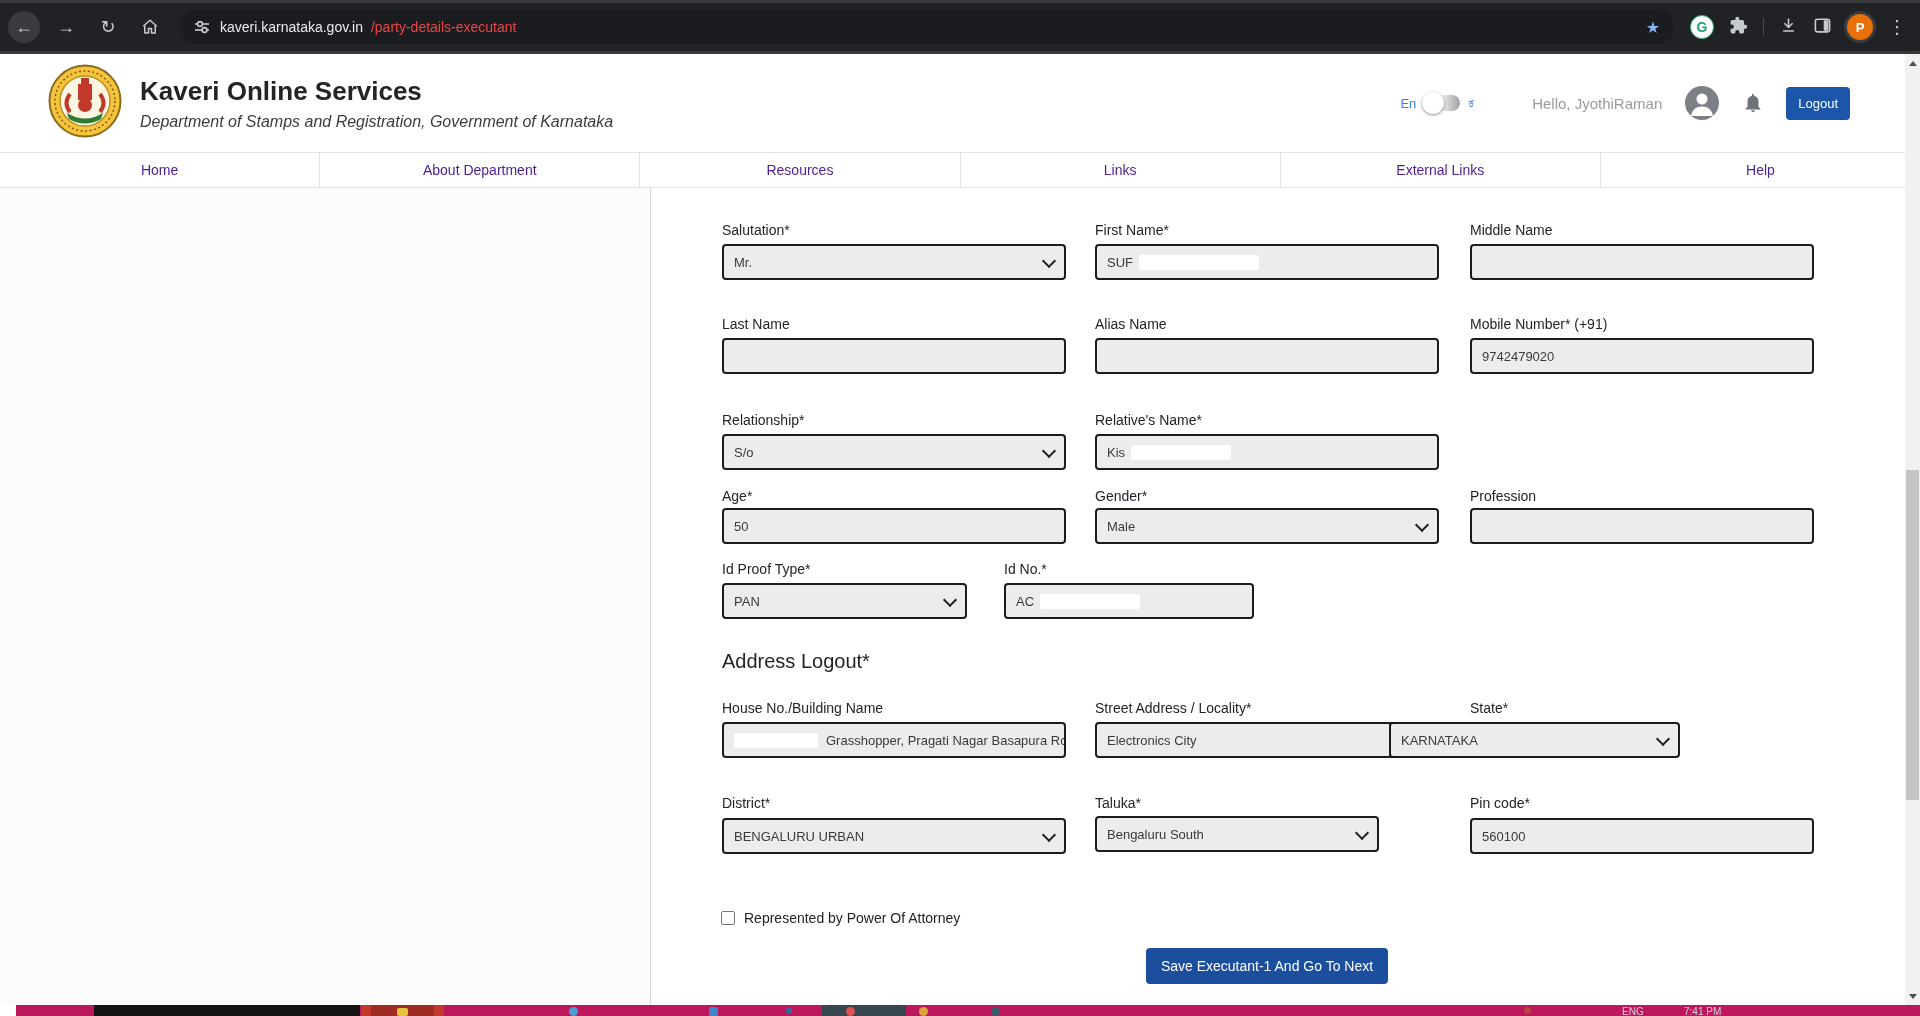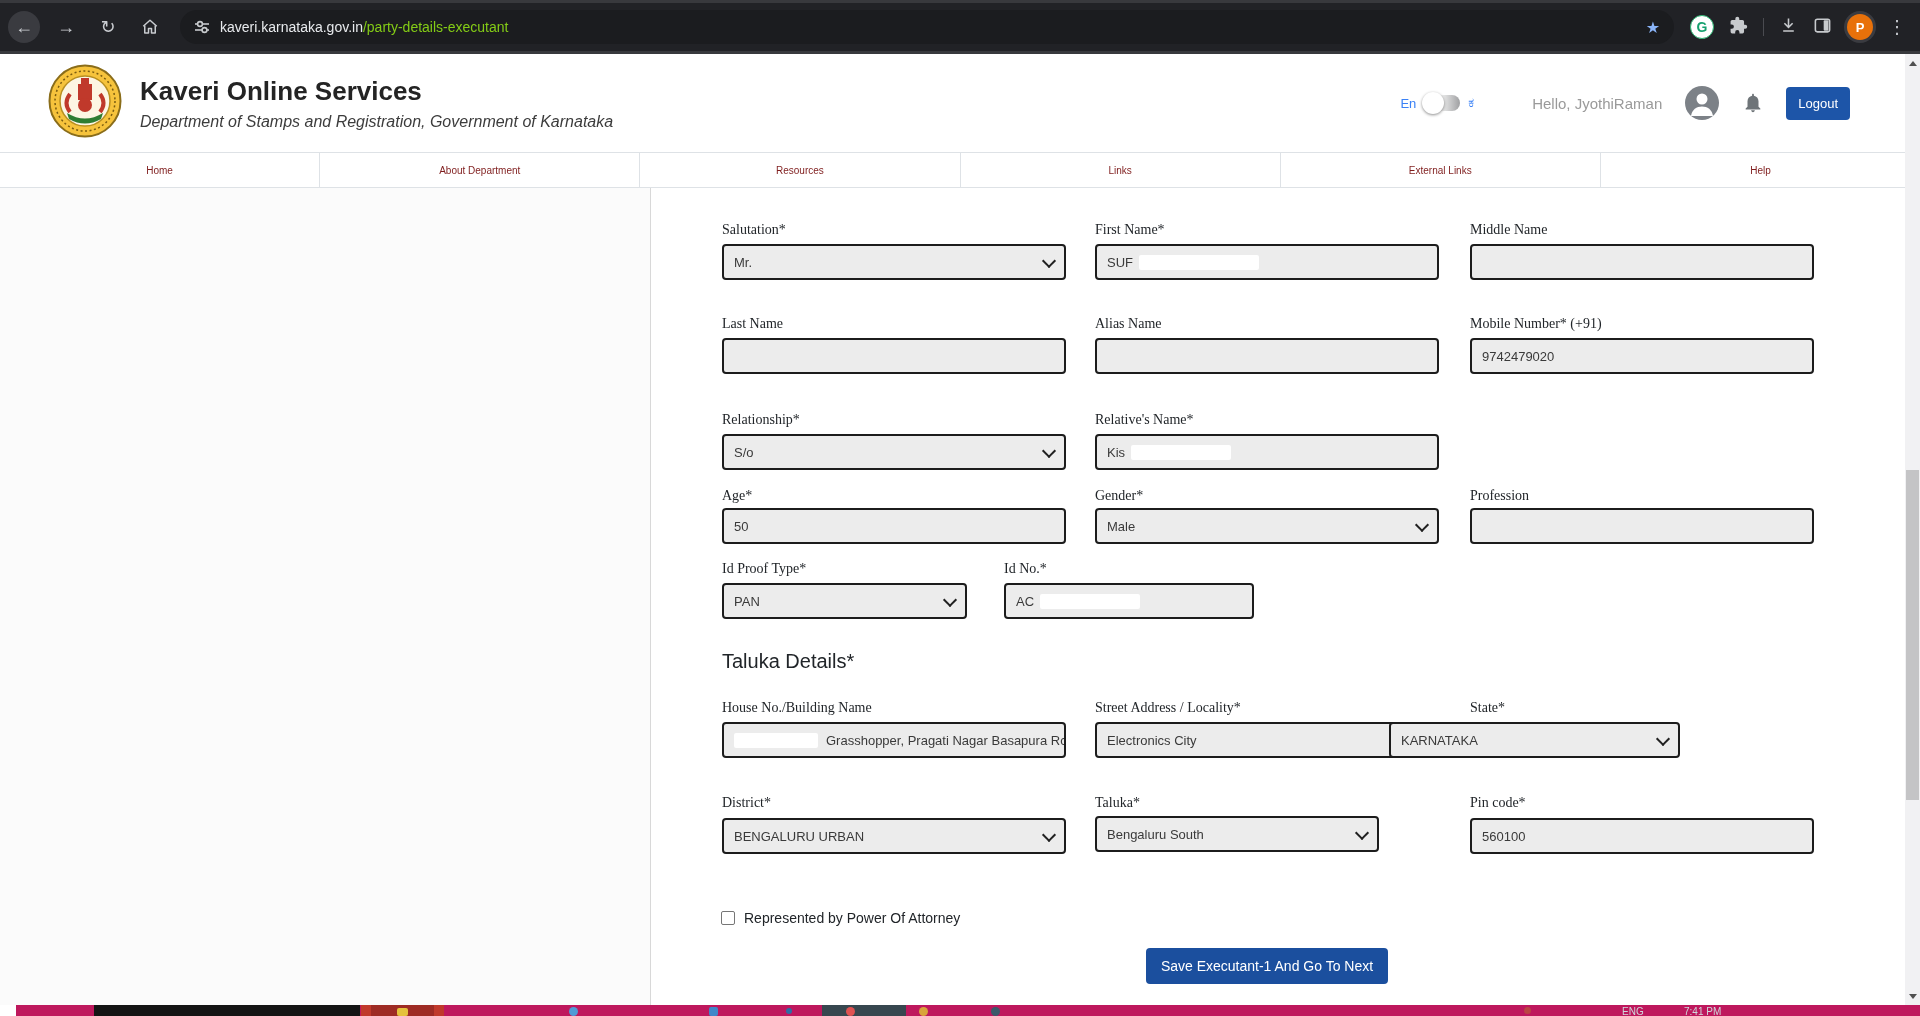--- a/index.html
+++ b/index.html
@@ -12,21 +12,21 @@
     display:flex;align-items:center;}
   .nav-btns{display:flex;align-items:center;gap:10px;padding:0 10px 0 8px;}
   .nav-glyph{width:32px;height:32px;border-radius:50%;display:flex;align-items:center;
     justify-content:center;font-size:18px;color:#c9ccd0;cursor:pointer;}
   .nav-glyph.back{background:#3a3b40;}
   .omnibox{flex:1;height:34px;background:#1b1c1f;border-radius:17px;margin:0 12px 0 4px;
     display:flex;align-items:center;padding:0 14px;min-width:0;}
   .site-info{display:flex;align-items:center;margin-right:10px;}
   .url{font-size:14px;white-space:nowrap;overflow:hidden;flex:1;}
   .url .domain{color:#e8eaed;}
-  .url .path{color:#84cc16;}
+  .url .path{color:#ef4444;padding-left:8px;}
   .star{font-size:16px;color:#8ab4f8;margin-left:8px;cursor:pointer;}
   .right-icons{display:flex;align-items:center;gap:15px;padding:0 14px 0 4px;}
   .separator{width:1px;height:18px;background:#4a4b50;}
   .gram{width:22px;height:22px;border-radius:50%;background:#fff;border:1px solid #2bb673;
     color:#15a06e;font-size:14px;font-weight:700;display:flex;align-items:center;justify-content:center;}
   .avatar-chip{width:26px;height:26px;border-radius:50%;background:#e8710a;color:#fff;
     font-size:13px;font-weight:700;display:flex;align-items:center;justify-content:center;
     box-shadow:0 0 0 3px #3a3b40;}
   .dots{color:#c9ccd0;font-size:18px;letter-spacing:0;cursor:pointer;}
 
@@ -43,29 +43,29 @@
   .knob{position:absolute;left:-2px;top:-3px;width:22px;height:22px;border-radius:50%;
     background:#fff;box-shadow:0 1px 3px rgba(0,0,0,.45);}
   .greeting{margin-left:58px;font-size:15px;color:#9a9a9a;}
   .hdr-ico{margin-left:22px;display:flex;align-items:center;cursor:pointer;}
   .logout-btn{margin-left:22px;background:#1d55a8;color:#fff;font-size:13px;
     padding:9px 12px;border-radius:4px;cursor:pointer;border:none;}
 
   
   .nav-bar{position:absolute;top:152px;left:0;width:100%;height:36px;background:#fff;
     border-top:1px solid #dee2e6;border-bottom:1px solid #dee2e6;box-sizing:border-box;display:flex;}
-  .nav-item{flex:1;display:flex;align-items:center;justify-content:center;font-size:10px;
-    color:#7f1d1d;border-right:1px solid #dee2e6;cursor:pointer;}
+  .nav-item{flex:1;display:flex;align-items:center;justify-content:center;font-size:14px;
+    color:#4c1d95;border-right:1px solid #dee2e6;cursor:pointer;}
   .nav-item:last-child{border-right:none;}
 
   
   .content{position:absolute;top:188px;left:0;right:15px;bottom:11px;background:#fff;}
   .left-panel{position:absolute;top:0;left:0;width:651px;height:100%;background:#fbfbfb;
     border-right:1px solid #d8d8d8;box-sizing:border-box;}
-  .flabel{position:absolute;font-size:14px;color:#212529;white-space:nowrap;font-family:Liberation Serif, serif;}
+  .flabel{position:absolute;font-size:14px;color:#212529;white-space:nowrap;}
   .field{position:absolute;height:36px;background:#ececec;border:2px solid #1c1c1c;
     border-radius:4px;box-sizing:border-box;display:flex;align-items:center;
     padding:0 10px;font-size:13px;color:#3a3a3a;cursor:text;}
   .field.select{justify-content:space-between;cursor:pointer;}
   .chev{width:8px;height:8px;border-right:2px solid #202020;border-bottom:2px solid #202020;
     transform:rotate(45deg);margin-top:-3px;flex:none;}
   .redact{display:inline-block;height:15px;background:#fff;border-radius:2px;margin-left:6px;flex:none;}
   .w120{width:120px;} .w100{width:100px;} .w84{width:84px;margin:0 8px 0 0;}
   .clip{white-space:nowrap;overflow:hidden;}
   .fval{white-space:nowrap;}
@@ -258,21 +258,21 @@
     <div class="field select" style="left:722px;top:395px;width:245px">
       <span class="fval">PAN</span>
         <span class="chev"></span>
     </div>
     <div class="flabel" style="left:1004px;top:373px">Id No.*</div>
     <div class="field" style="left:1004px;top:395px;width:250px">
       <span class="fval">AC</span>
         <span class="redact w100"></span>
     </div>
 
-    <div class="addr-heading">Taluka Details*</div>
+    <div class="addr-heading">Address Logout*</div>
 
     <div class="flabel" style="left:722px;top:512px">House No./Building Name</div>
     <div class="field clip" style="left:722px;top:534px;width:344px">
       <span class="redact w84"></span>
         <span class="fval">Grasshopper, Pragati Nagar Basapura Rc</span>
     </div>
     <div class="flabel" style="left:1095px;top:512px">Street Address / Locality*</div>
     <div class="field" style="left:1095px;top:534px;width:344px">
       <span class="fval">Electronics City</span>
     </div>

